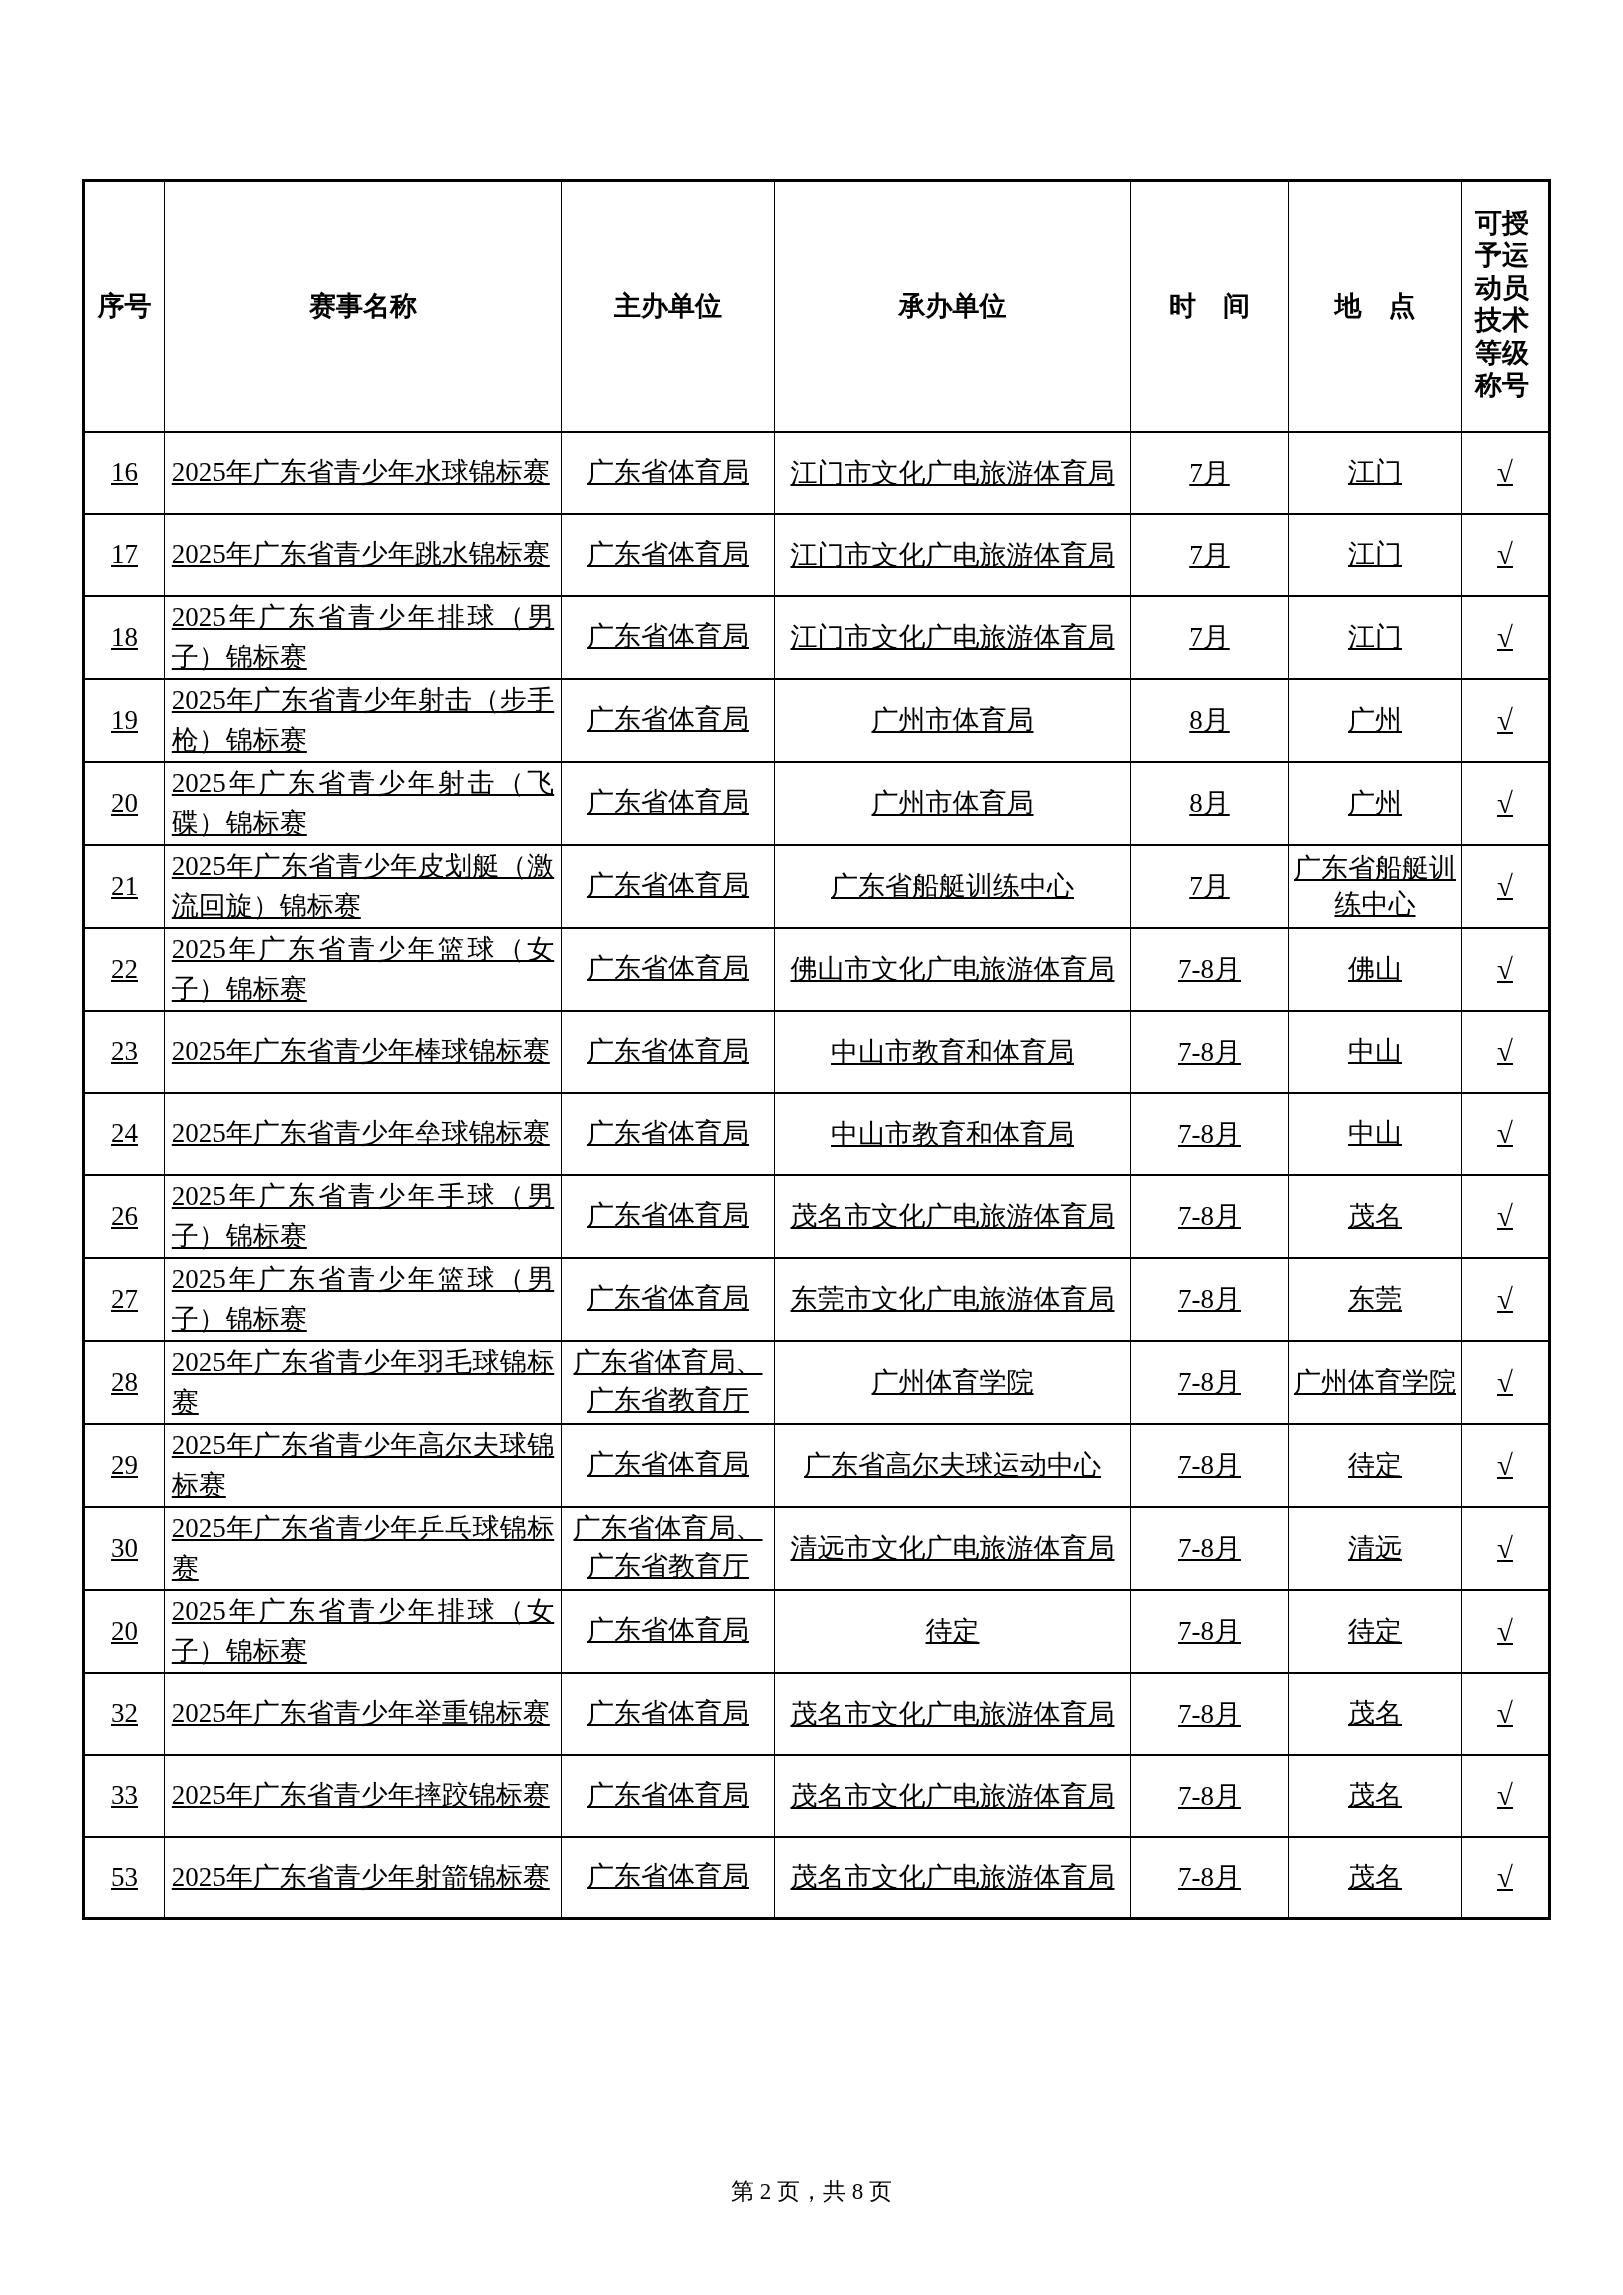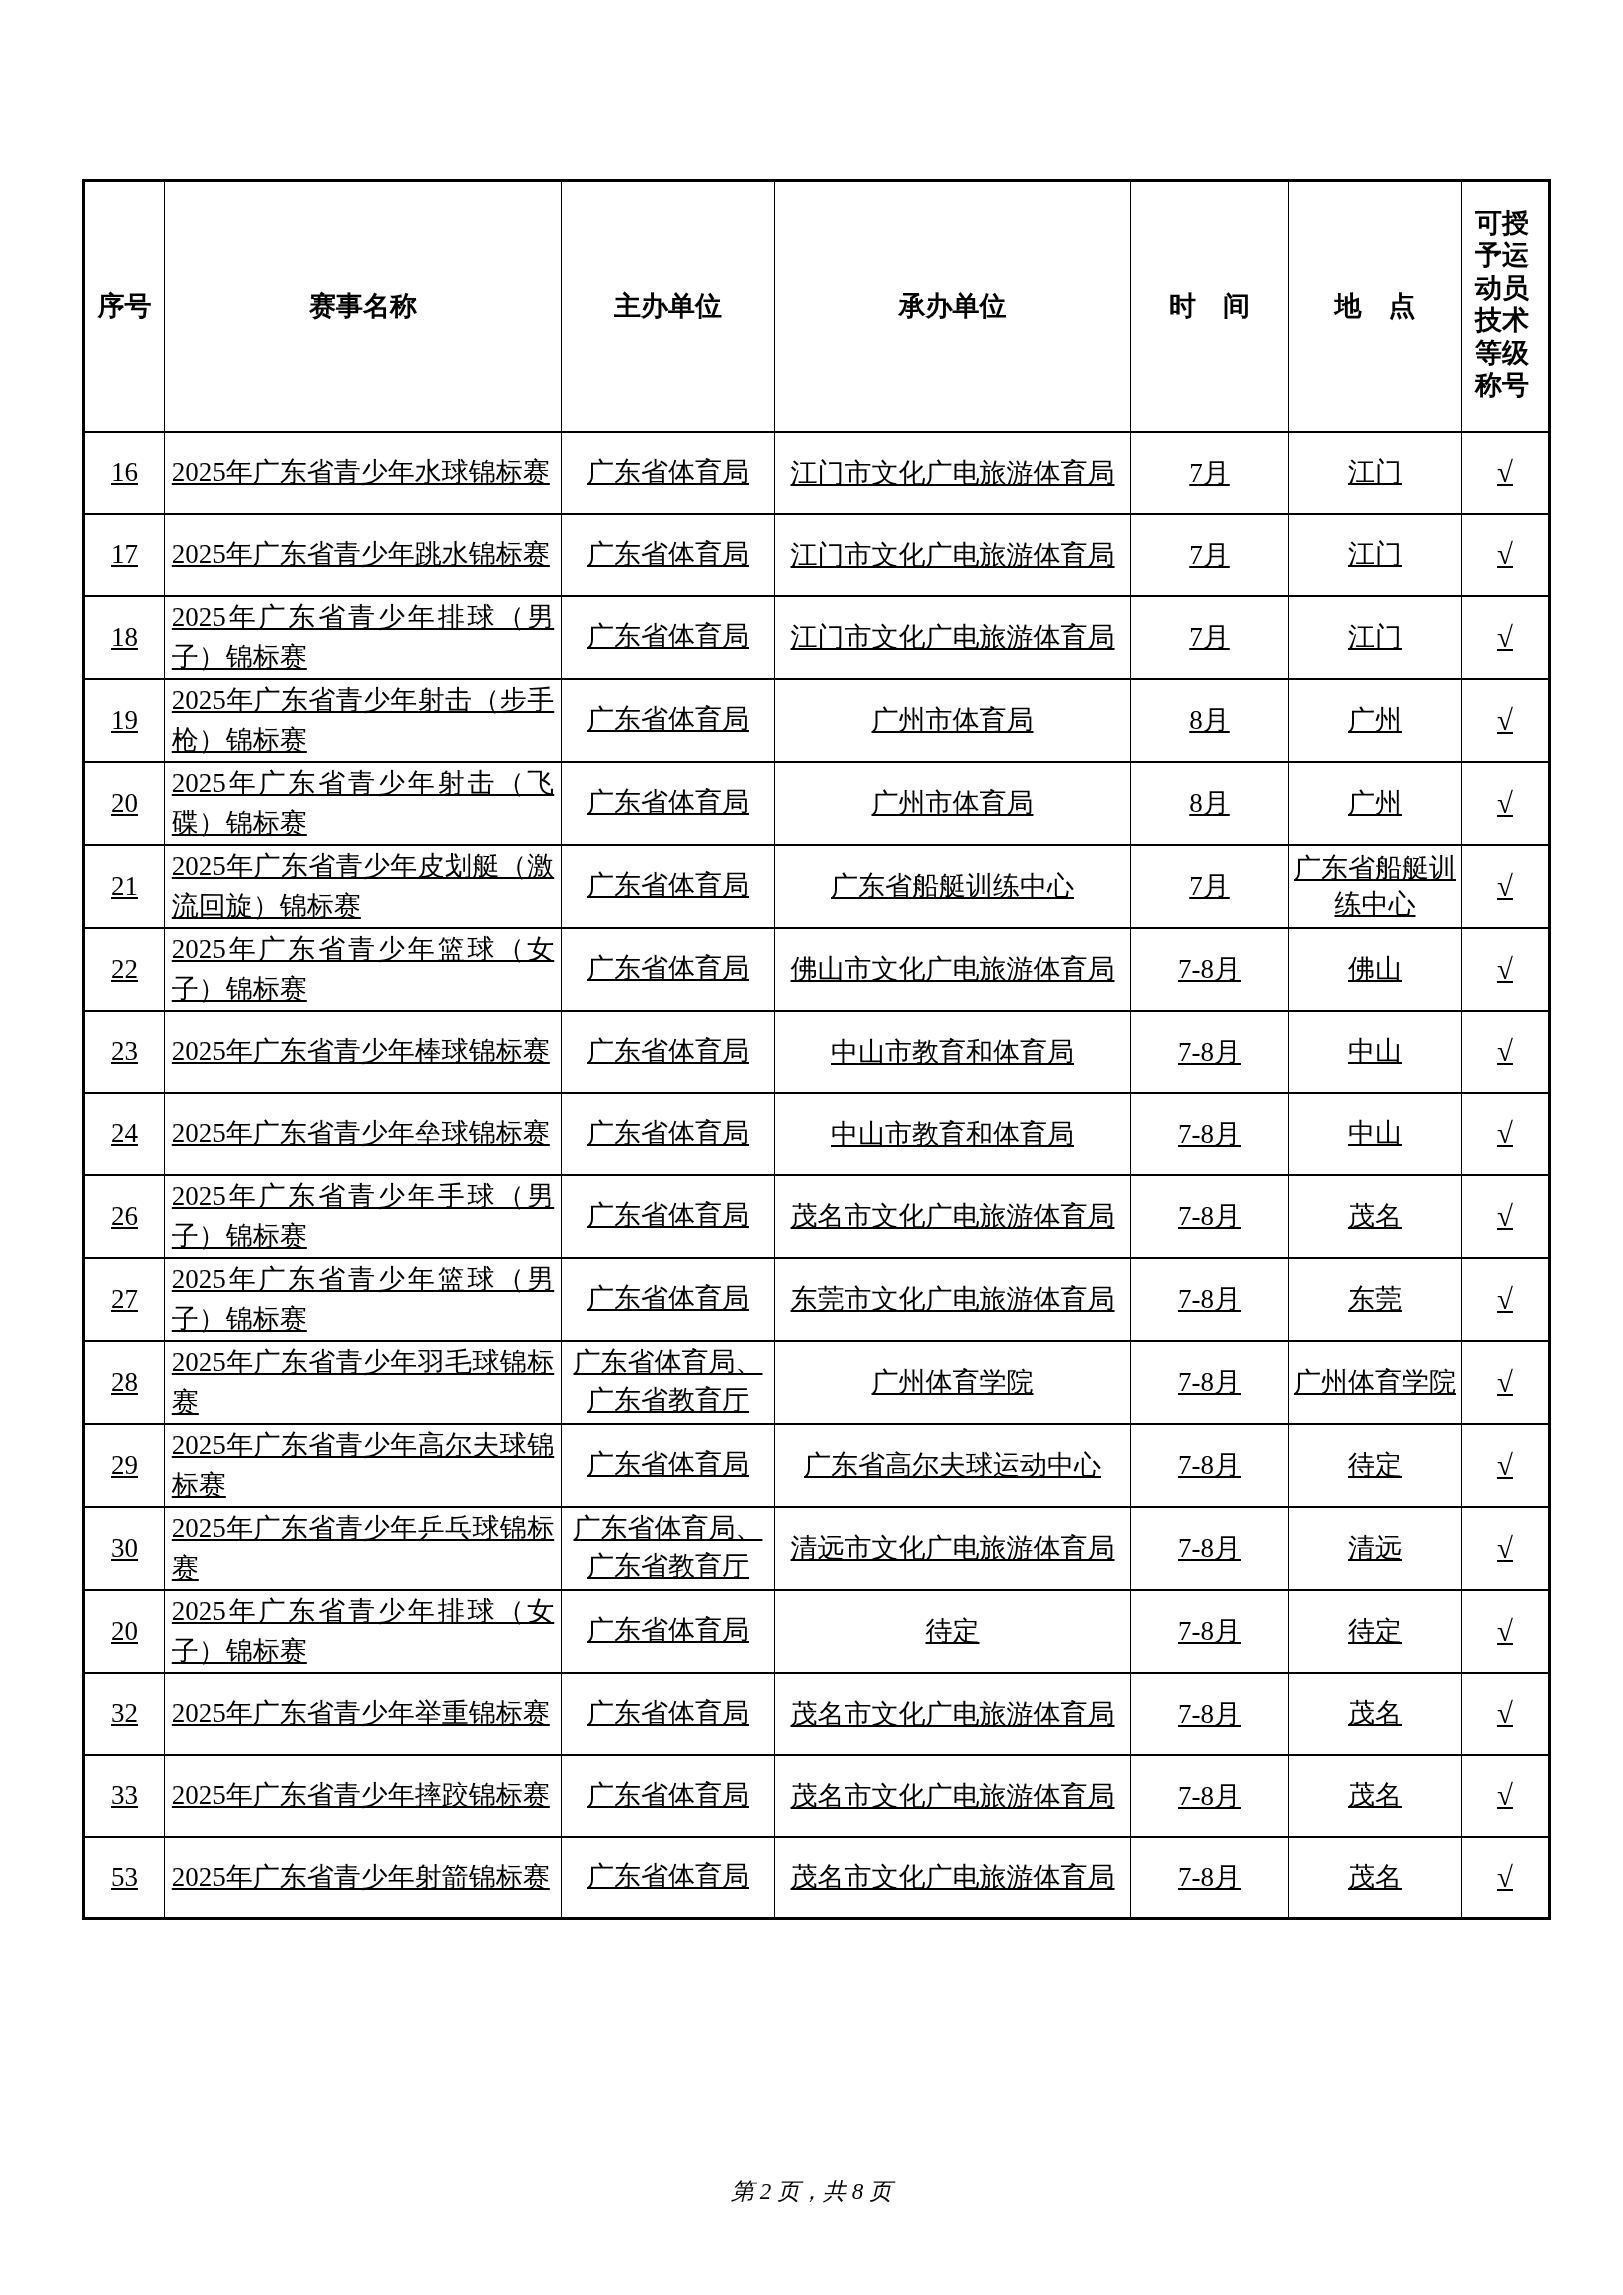--- a/index.html
+++ b/index.html
@@ -55,21 +55,20 @@
     word-break:break-all;
     font-family:Liberation Mono, monospace;
   }
   .footer {
     position:absolute;
     top:2176px;
     left:0;
     width:100%;
     text-align:center;
     font-size:23px;
-    font-style:italic;
   }
 </style>
 </head>
 <body>
 
 <div class="page">
 
   <table class="events">
     <colgroup>
       <col style="width:81px">

